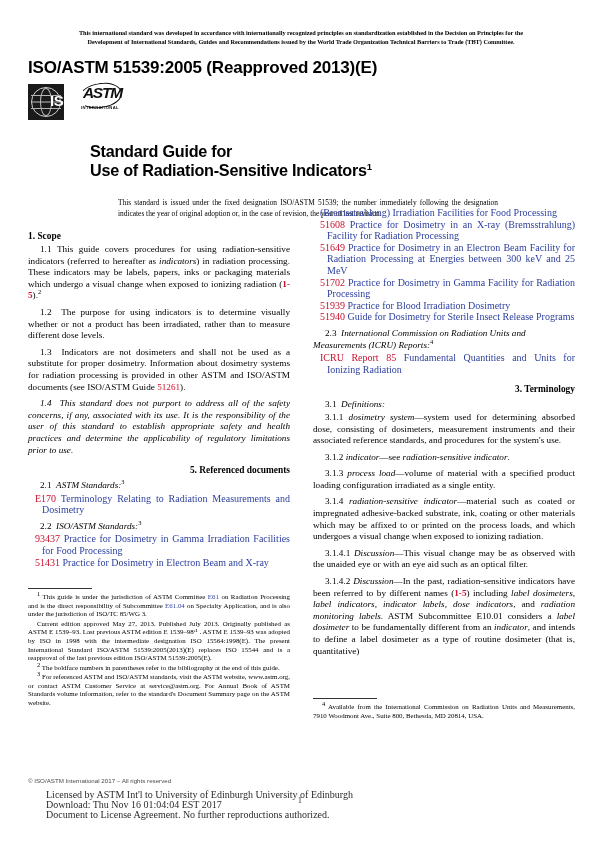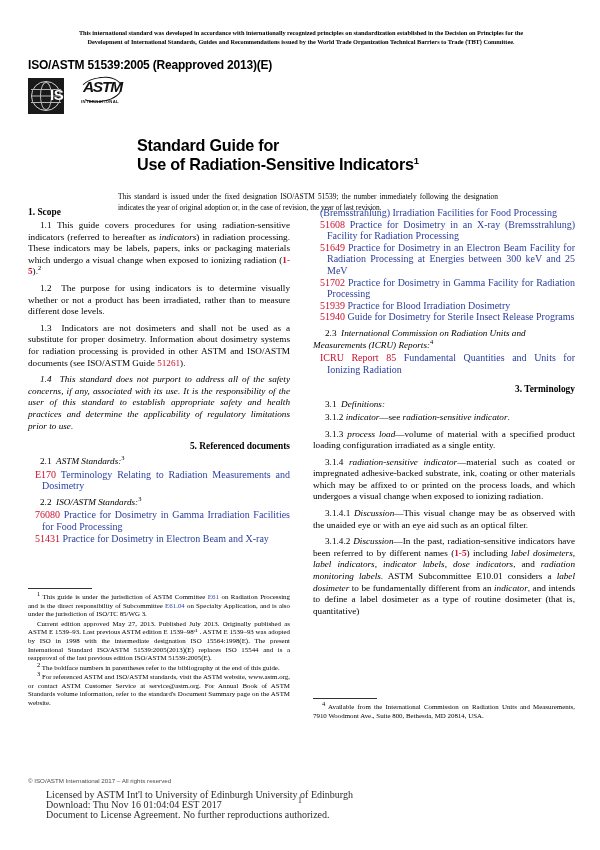--- a/index.html
+++ b/index.html
@@ -33,21 +33,21 @@
     text-align: center;
     margin: 2px 4px 0 4px;
     letter-spacing: -0.02px;
   }
   .tbt-banner .l2 { display: block; }
 
   
   .designation {
     font-family: "Liberation Sans", sans-serif;
     font-weight: bold;
-    font-size: 12px;
+    font-size: 17px;
     margin-top: 11px;
     letter-spacing: -0.2px;
   }
 
   
   .logo-row {
     margin-top: 6px;
     height: 38px;
     position: relative;
   }
@@ -132,21 +132,21 @@
     text-align: center;
     font-family: "Liberation Sans", sans-serif;
     font-weight: bold;
     font-size: 4.2px;
     letter-spacing: 0.3px;
     color: #111;
   }
 
   
   .title-block {
-    margin-left: 109px;
+    margin-left: 62px;
     margin-top: 20px;
   }
   .doc-title {
     font-family: "Liberation Sans", sans-serif;
     font-weight: bold;
     font-size: 16.2px;
     line-height: 19px;
     letter-spacing: -0.25px;
   }
   .doc-title sup { font-size: 9.5px; vertical-align: super; }
@@ -165,21 +165,21 @@
     left: 28px;
     top: 207px;
     width: 547px;
     height: 570px;
   }
   .col {
     position: absolute;
     top: 0;
     width: 262px;
   }
-  .col-left { left: 0; }
+  .col-left { left: 0; margin-top: 24px; }
   .col-right { left: 285px; }
 
   .sec-head {
     font-family: "Liberation Serif", serif;
     font-weight: bold;
     font-size: 9.4px;
     margin: 0 0 3px 0;
   }
   .sec-head.spaced { margin-top: 9px; text-align: right; }
 
@@ -321,21 +321,21 @@
       <p class="para ital"><span>1.4</span>&nbsp; <span>This standard does not purport to address all of the safety concerns, if any, associated with its use. It is the responsibility of the user of this standard to establish appropriate safety and health practices and determine the applicability of regulatory limitations prior to use.</span></p>
 
       <div class="sec-head spaced">5.  Referenced documents</div>
 
       <p class="subhead"><span>2.1</span>&nbsp; <i>ASTM Standards:</i><sup>3</sup></p>
 
       <p class="refentry"><span class="redlink">E170</span> <span class="blue">Terminology Relating to Radiation Measurements and Dosimetry</span></p>
 
       <p class="subhead"><span>2.2</span>&nbsp; <i>ISO/ASTM Standards:</i><sup>3</sup></p>
 
-      <p class="refentry"><span class="redlink">76080</span> <span class="blue">Practice for Dosimetry in Gamma Irradiation Facilities for Food Processing</span></p>
+      <p class="refentry"><span class="redlink">93437</span> <span class="blue">Practice for Dosimetry in Gamma Irradiation Facilities for Food Processing</span></p>
       <p class="refentry"><span class="redlink">51431</span> <span class="blue">Practice for Dosimetry in Electron Beam and X-ray</span></p>
 
     </div>
 
     <div class="col col-right">
 
       <p class="refentry cont"><span class="blue">(Bremsstrahlung) Irradiation Facilities for Food Processing</span></p>
 
       <p class="refentry"><span class="redlink">51608</span> <span class="blue">Practice for Dosimetry in an X-ray (Bremsstrahlung) Facility for Radiation Processing</span></p>
       <p class="refentry"><span class="redlink">51649</span> <span class="blue">Practice for Dosimetry in an Electron Beam Facility for Radiation Processing at Energies between 300 keV and 25 MeV</span></p>
@@ -344,20 +344,21 @@
       <p class="refentry"><span class="redlink">51940</span> <span class="blue">Guide for Dosimetry for Sterile Insect Release Programs</span></p>
 
       <p class="subhead"><span>2.3</span>&nbsp; <i>International Commission on Radiation Units and Measurements (ICRU) Reports:</i><sup>4</sup></p>
 
       <p class="refentry"><span class="redlink">ICRU Report 85</span> <span class="blue">Fundamental Quantities and Units for Ionizing Radiation</span></p>
 
       <div class="sec-head spaced">3.  Terminology</div>
 
       <p class="subhead"><span>3.1</span>&nbsp; <i>Definitions:</i></p>
 
+      <p class="para"><span>3.1.1</span> <i>dosimetry system</i><span>—system used for determining absorbed dose, consisting of dosimeters, measurement instruments and their associated reference standards, and procedures for the system's use.</span></p>
 
       <p class="para"><span>3.1.2</span> <i>indicator</i><span>—see </span><i>radiation-sensitive indicator</i><span>.</span></p>
 
       <p class="para"><span>3.1.3</span> <i>process load</i><span>—volume of material with a specified product loading configuration irradiated as a single entity.</span></p>
 
       <p class="para"><span>3.1.4</span> <i>radiation-sensitive indicator</i><span>—material such as coated or impregnated adhesive-backed substrate, ink, coating or other materials which may be affixed to or printed on the process loads, and which undergoes a visual change when exposed to ionizing radiation.</span></p>
 
       <p class="para"><span>3.1.4.1</span> <i>Discussion</i><span>—This visual change may be as observed with the unaided eye or with an eye aid such as an optical filter.</span></p>
 
       <p class="para"><span>3.1.4.2</span> <i>Discussion</i><span>—In the past, radiation-sensitive indicators have been referred to by different names (</span><b class="red">1-5</b><span>) including </span><i>label dosimeters, label indicators, indicator labels, dose indicators</i><span>, and </span><i>radiation monitoring labels</i><span>. ASTM Subcommittee E10.01 considers a </span><i>label dosimeter</i><span> to be fundamentally different from an </span><i>indicator</i><span>, and intends to define a label dosimeter as a type of routine dosimeter (that is, quantitative)</span></p>

